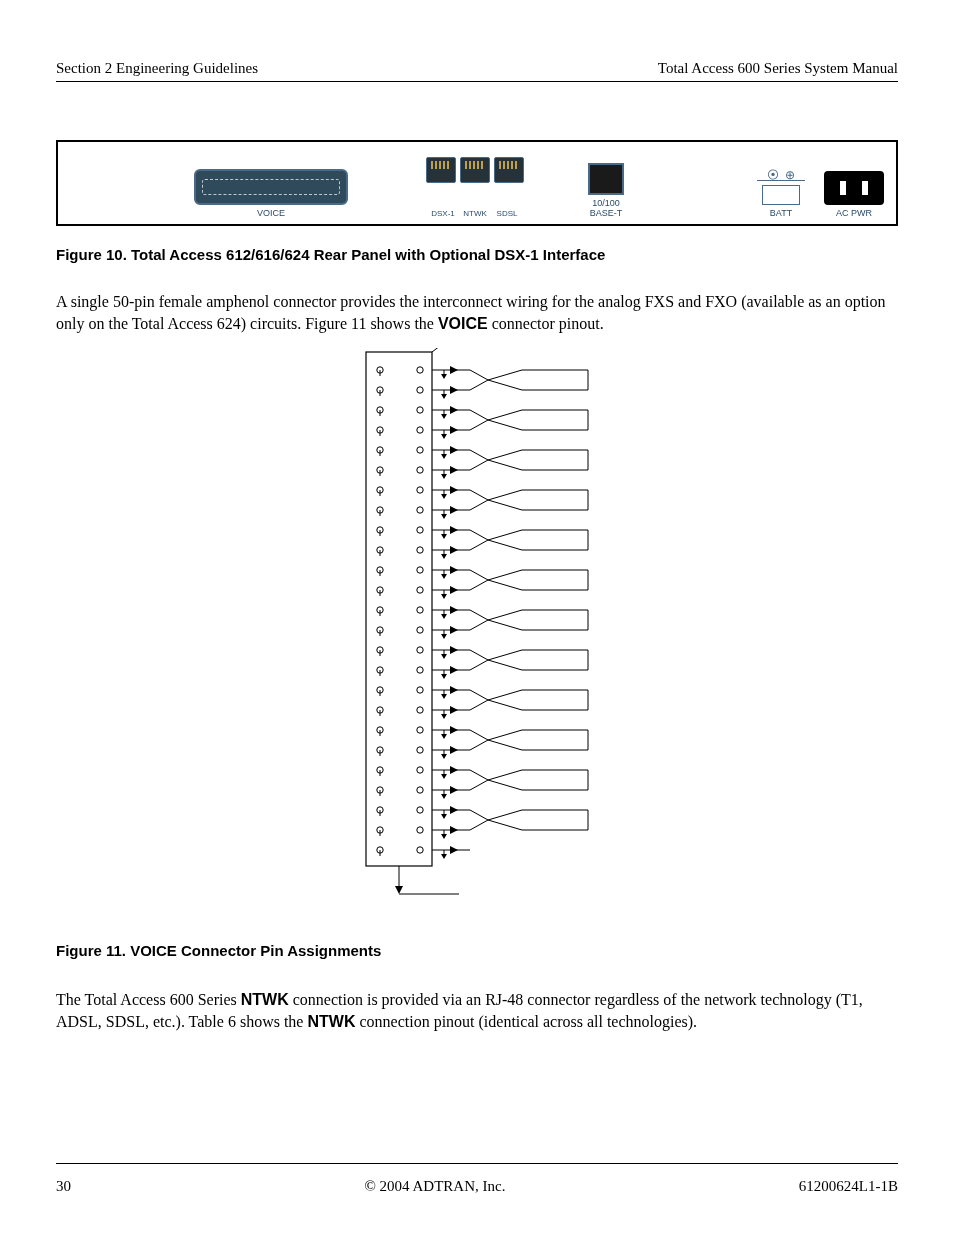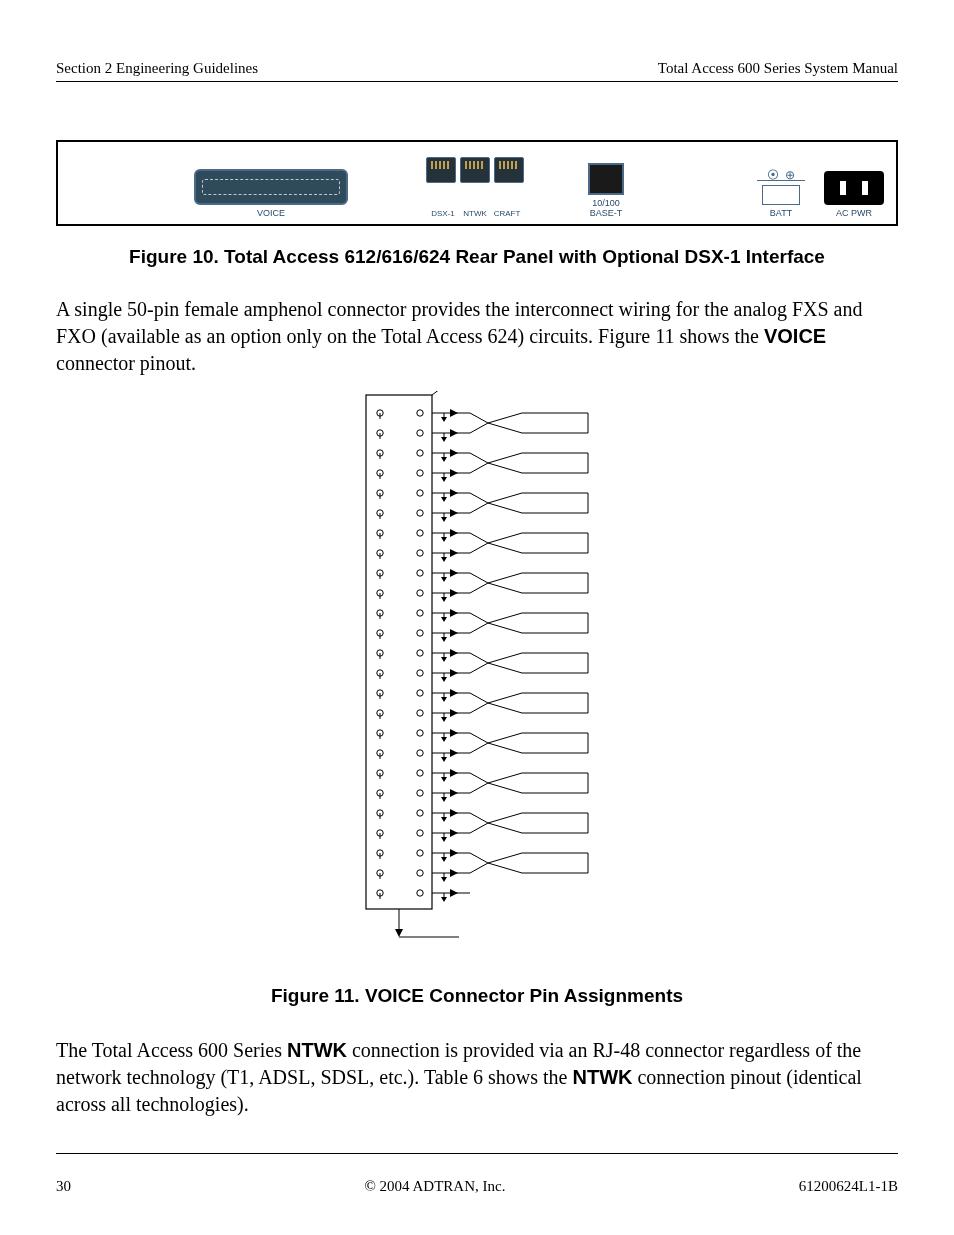--- a/index.html
+++ b/index.html
@@ -97,45 +97,45 @@
     border-top:1px solid #4a6a8a;
   }
   .ac {
     width: 60px; height: 34px; background:#000; border-radius:4px; position:relative;
   }
   .ac::before, .ac::after{
     content:""; position:absolute; top:10px; width:6px; height:14px; background:#fff;
   }
   .ac::before{ left:16px; } .ac::after{ right:16px; }
   .fig-caption {
-    text-align: center;
+    text-align: left;
     font-family: Arial, Helvetica, sans-serif;
     font-weight: bold;
-    font-size: 19px;
+    font-size: 15px;
     margin: 20px 0 28px 0;
   }
   h2.section {
     font-family: Arial, Helvetica, sans-serif;
     font-size: 17px;
     font-weight: bold;
     margin: 10px 0 12px 0;
   }
   p.body {
-    font-size: 20px;
+    font-size: 16px;
     line-height: 1.35;
     margin: 16px 0 14px 0;
   }
   .bold-inline { font-weight: bold; font-family: Arial, Helvetica, sans-serif; }
   .pinout-wrap {
     display: flex; justify-content: center; margin: 6px 0 2px 0;
   }
   svg.pinout { display:block; }
   .footer {
     border-top: 1px solid #000;
-    padding-top: 24px;
+    padding-top: 14px;
     display: flex;
     justify-content: space-between;
     font-size: 15px;
   }
 </style>
 </head>
 <body>
 
 <div class="page">
   <div class="topbar">
@@ -154,21 +154,21 @@
       <div style="flex:0 0 30px"></div>
       <div class="unit">
         <div class="rj-trio">
           <div class="rj"></div>
           <div class="rj"></div>
           <div class="rj"></div>
         </div>
         <div class="rj-labels">
           <span>DSX-1</span>
           <span>NTWK</span>
-          <span>CRAFT</span>
+          <span>SDSL</span>
         </div>
       </div>
       <div style="flex:0 0 14px"></div>
       <div class="unit">
         <div class="eth-port"></div>
         <span style="width:40px; text-align:center">10/100 BASE-T</span>
       </div>
       <div style="flex:0 0 6px"></div>
       <div style="flex:1 1 auto"></div>
       <div class="unit">

